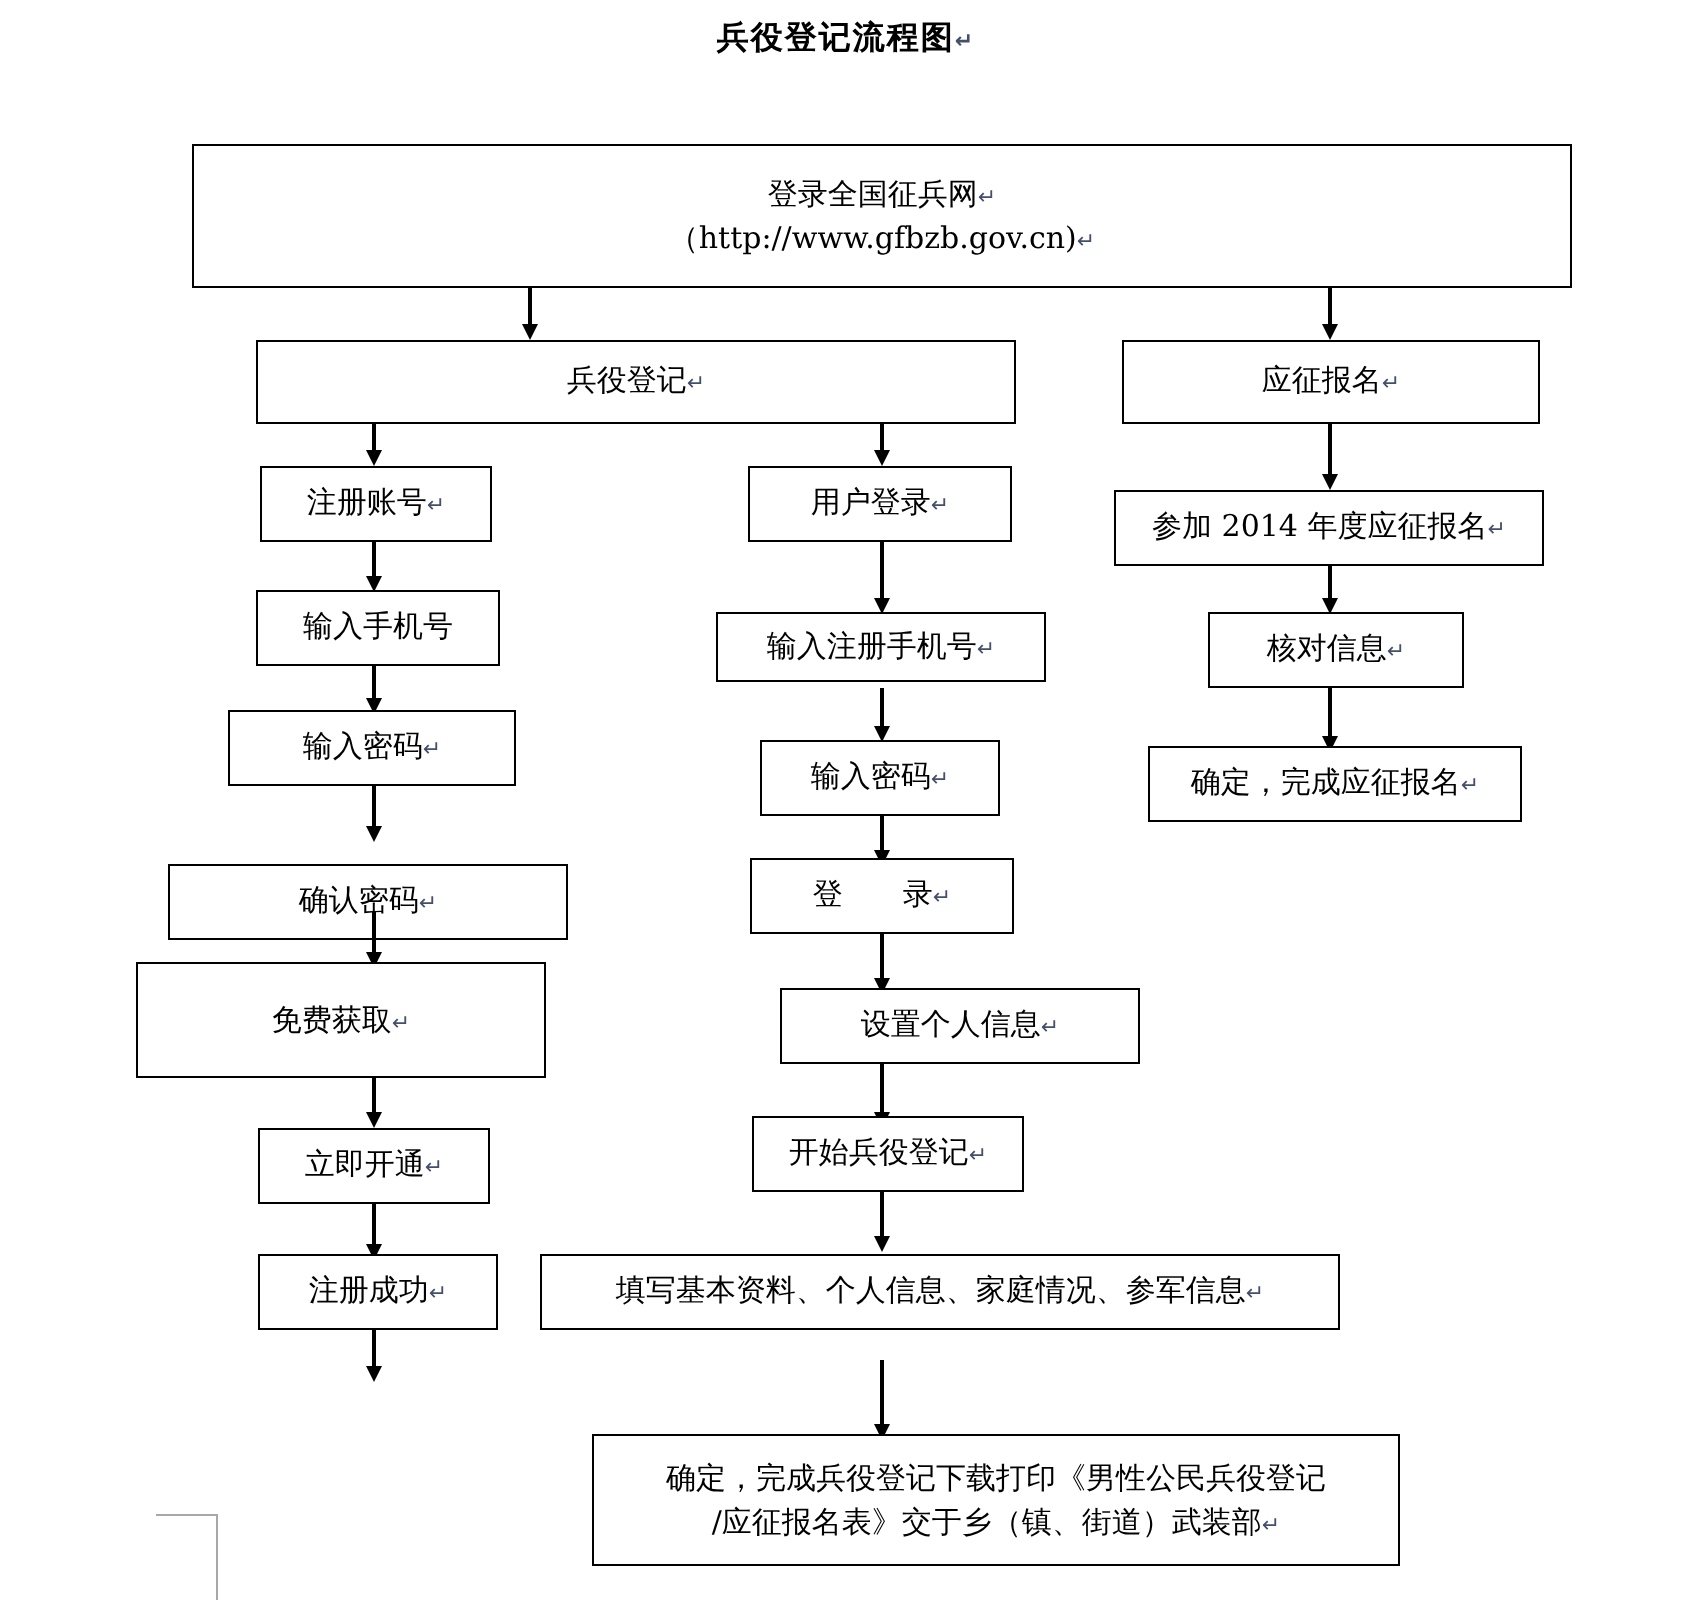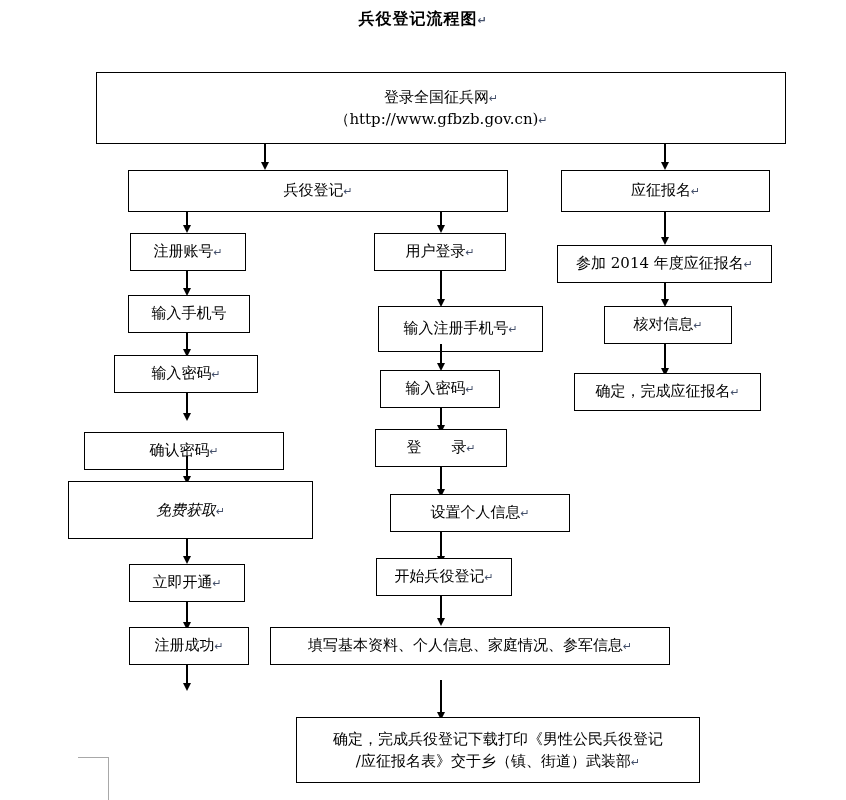--- a/index.html
+++ b/index.html
@@ -145,21 +145,21 @@
     <div class="head" style="top:28px;"></div>
   </div>
   <div class="conn" style="left:664px; top:283px;">
     <div class="stem" style="height:16px;"></div>
     <div class="head" style="top:16px;"></div>
   </div>
 
   <div class="box" style="left:128px; top:295px; width:122px; height:38px;">
     <span class="ln"><span>输入手机号</span></span>
   </div>
-  <div class="box" style="left:358px; top:306px; width:165px; height:46px;margin-left:20px;">
+  <div class="box" style="left:358px; top:306px; width:165px; height:35px;">
     <span class="ln"><span>输入注册手机号</span><span class="pilcrow">↵</span></span>
   </div>
   <div class="box" style="left:604px; top:306px; width:128px; height:38px;">
     <span class="ln"><span>核对信息</span><span class="pilcrow">↵</span></span>
   </div>
 
   <div class="conn" style="left:186px; top:333px;">
     <div class="stem" style="height:16px;"></div>
     <div class="head" style="top:16px;"></div>
   </div>
@@ -200,21 +200,21 @@
 
   <div class="conn" style="left:186px; top:456px;">
     <div class="stem" style="height:20px;"></div>
     <div class="head" style="top:20px;"></div>
   </div>
   <div class="conn" style="left:440px; top:467px;">
     <div class="stem" style="height:22px;"></div>
     <div class="head" style="top:22px;"></div>
   </div>
 
-  <div class="box two-line" style="left:68px; top:481px; width:245px; height:58px;font-style:italic;">
+  <div class="box two-line" style="left:68px; top:481px; width:205px; height:58px;">
     <span class="ln"><span>免费获取</span><span class="pilcrow">↵</span></span>
   </div>
   <div class="box" style="left:350px; top:494px; width:180px; height:38px;margin-left:40px;">
     <span class="ln"><span>设置个人信息</span><span class="pilcrow">↵</span></span>
   </div>
 
   <div class="conn" style="left:186px; top:539px;">
     <div class="stem" style="height:17px;"></div>
     <div class="head" style="top:17px;"></div>
   </div>

